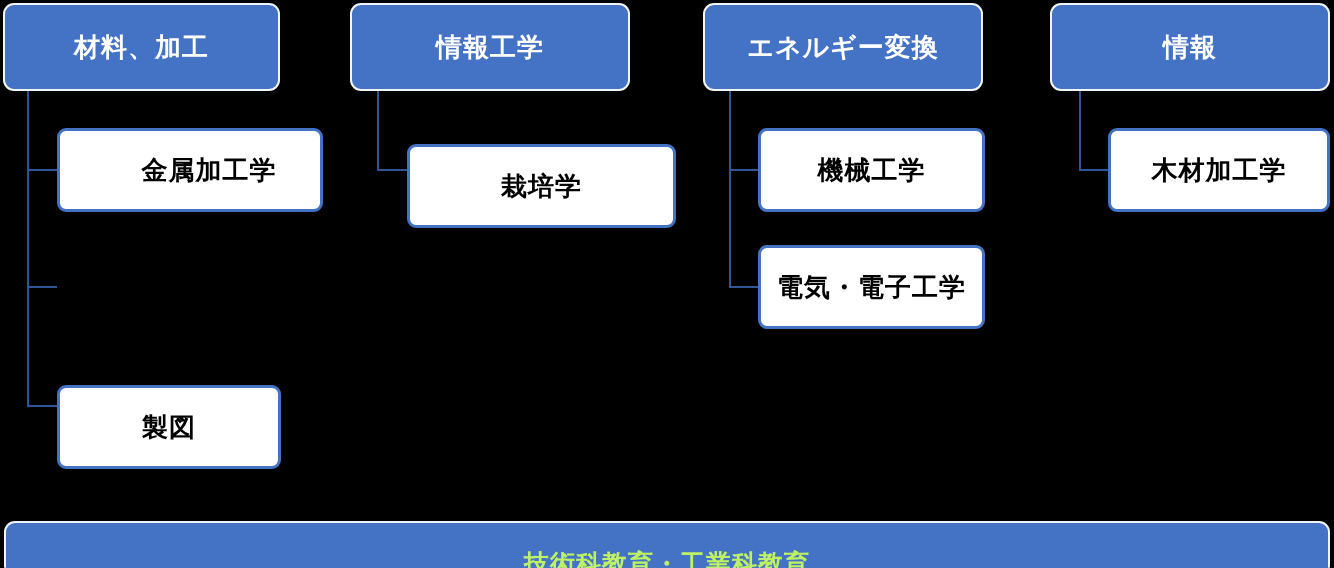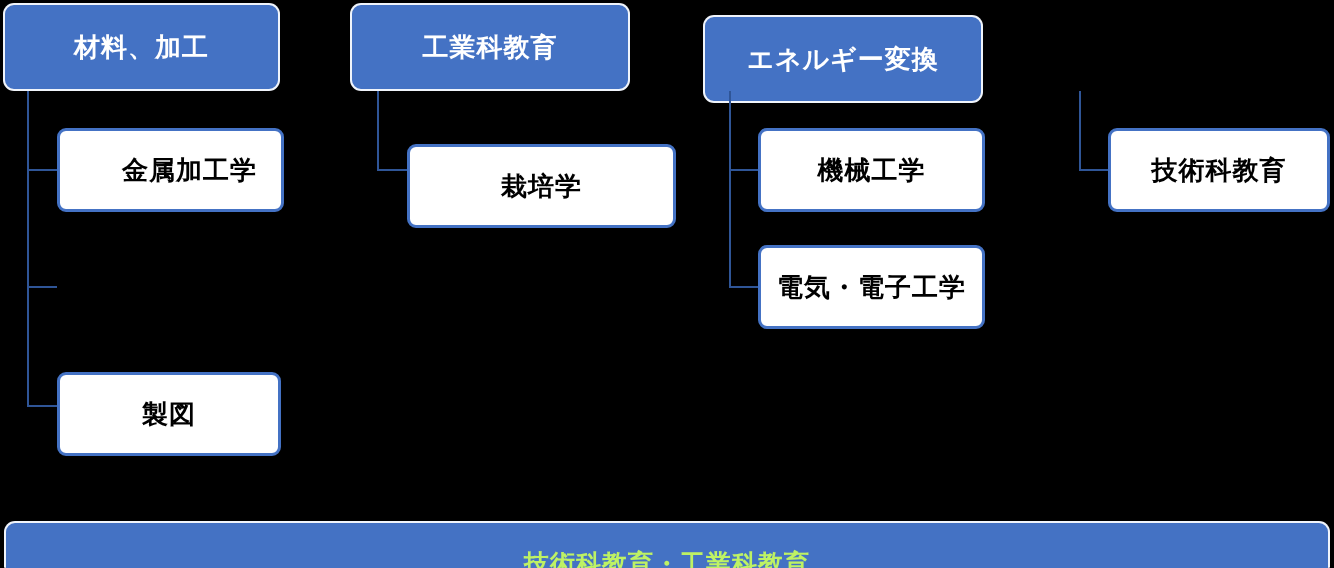--- a/index.html
+++ b/index.html
@@ -51,34 +51,35 @@
 </head>
 <body>
 
 <div id="canvas">
 
   <div class="box category" style="left:3px; top:3px; width:277px; height:88px;">材料、加工</div>
   <div class="conn v" style="left:27px; top:91px; height:316px;"></div>
   <div class="conn h" style="left:27px; top:169px; width:30px;"></div>
   <div class="conn h" style="left:27px; top:286px; width:30px;"></div>
   <div class="conn h" style="left:27px; top:405px; width:30px;"></div>
-  <div class="box subject" style="left:57px; top:128px; width:227px; height:84px;padding-left:38px;">金属加工学</div>
-  <div class="box subject" style="left:57px; top:372px; width:224px; height:84px;">製図</div>
+  <div class="box subject" style="left:57px; top:128px; width:266px; height:84px;padding-left:38px;">金属加工学</div>
+  <div class="box subject" style="left:57px; top:385px; width:224px; height:84px;">製図</div>
 
-  <div class="box category" style="left:350px; top:3px; width:280px; height:88px;">工業科教育</div>
+  <div class="box category" style="left:350px; top:3px; width:280px; height:88px;">情報工学</div>
   <div class="conn v" style="left:377px; top:91px; height:80px;"></div>
   <div class="conn h" style="left:377px; top:169px; width:30px;"></div>
   <div class="box subject" style="left:407px; top:144px; width:269px; height:84px;">栽培学</div>
 
-  <div class="box category" style="left:703px; top:15px; width:280px; height:88px;">エネルギー変換</div>
+  <div class="box category" style="left:703px; top:3px; width:280px; height:88px;">エネルギー変換</div>
   <div class="conn v" style="left:729px; top:91px; height:197px;"></div>
   <div class="conn h" style="left:729px; top:169px; width:29px;"></div>
   <div class="conn h" style="left:729px; top:286px; width:29px;"></div>
   <div class="box subject" style="left:758px; top:245px; width:227px; height:84px;">電気・電子工学</div>
   <div class="box subject" style="left:758px; top:128px; width:227px; height:84px;">機械工学</div>
 
+  <div class="box category" style="left:1050px; top:3px; width:280px; height:88px;">情報</div>
   <div class="conn v" style="left:1079px; top:91px; height:80px;"></div>
   <div class="conn h" style="left:1079px; top:169px; width:29px;"></div>
-  <div class="box subject" style="left:1108px; top:128px; width:222px; height:84px;">技術科教育</div>
+  <div class="box subject" style="left:1108px; top:128px; width:222px; height:84px;">木材加工学</div>
 
   <div class="box base-bar" style="left:4px; top:477px; width:1326px; height:84px;">技術科教育・工業科教育</div>
 
 </div>
 
 </body></html>

